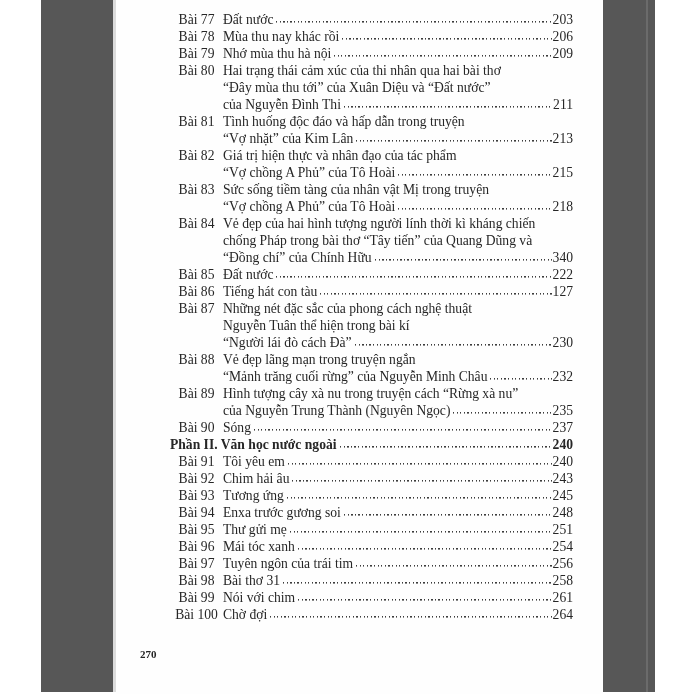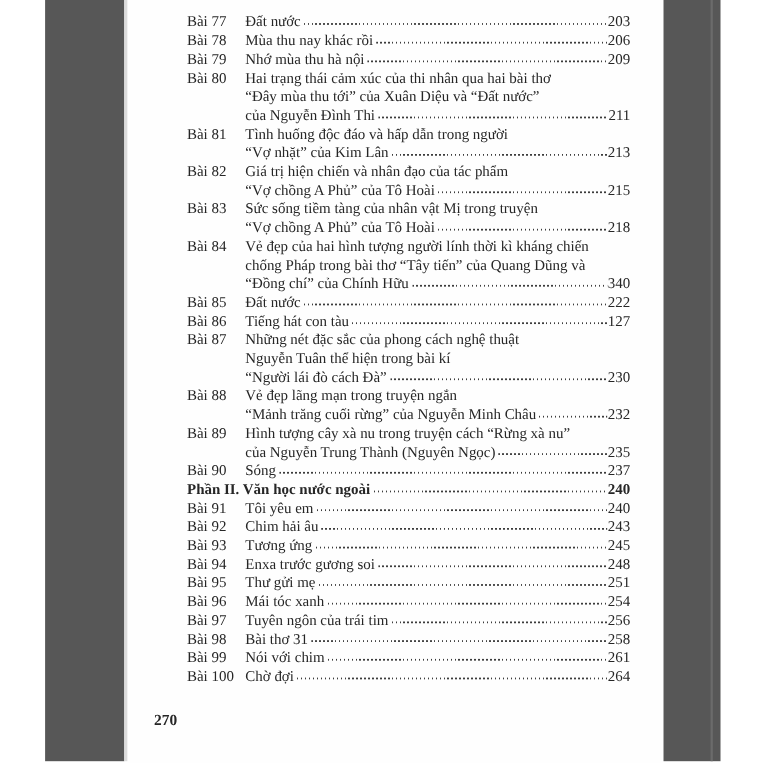--- a/index.html
+++ b/index.html
@@ -55,20 +55,21 @@
   }
   .entry {
     display: flex;
     align-items: flex-start;
     padding-left: 54px;
   }
   .entry .label {
     flex: none;
     width: 53px;
     white-space: nowrap;
+    text-align: center;
   }
   .entry .body {
     flex: 1;
     min-width: 0;
   }
   .entry.section {
     font-weight: 700;
   }
   .line { white-space: nowrap; }
   .lastline {
@@ -82,21 +83,21 @@
     height: 12px;
     margin: 0 1px 2px 3px;
     background-image: repeating-linear-gradient(to right, #3c3c3c 0 1.3px, transparent 1.3px 3.6px);
     background-size: 100% 1.6px;
     background-repeat: no-repeat;
     background-position: left bottom;
   }
   .footer-page-number {
     position: absolute;
     left: 24px; top: 648px;
-    font-size: 14px;
+    font-size: 11px;
     font-weight: 700;
     color: #262626;
   }
 </style>
 </head>
 <body>
 
 <div class="photo">
   <div class="backdrop-left"></div>
   <div class="page-edge-left"></div>
@@ -143,32 +144,32 @@
             <div class="lastline">
               <span class="t">của Nguyễn Đình Thi</span>
               <span class="leader"></span>
               <span class="pg">211</span>
             </div>
           </div>
         </div>
         <div class="entry">
           <span class="label">Bài 81</span>
           <div class="body">
-            <div class="line">Tình huống độc đáo và hấp dẫn trong người</div>
+            <div class="line">Tình huống độc đáo và hấp dẫn trong truyện</div>
             <div class="lastline">
               <span class="t">“Vợ nhặt” của Kim Lân</span>
               <span class="leader"></span>
               <span class="pg">213</span>
             </div>
           </div>
         </div>
         <div class="entry">
           <span class="label">Bài 82</span>
           <div class="body">
-            <div class="line">Giá trị hiện chiến và nhân đạo của tác phẩm</div>
+            <div class="line">Giá trị hiện thực và nhân đạo của tác phẩm</div>
             <div class="lastline">
               <span class="t">“Vợ chồng A Phủ” của Tô Hoài</span>
               <span class="leader"></span>
               <span class="pg">215</span>
             </div>
           </div>
         </div>
         <div class="entry">
           <span class="label">Bài 83</span>
           <div class="body">

